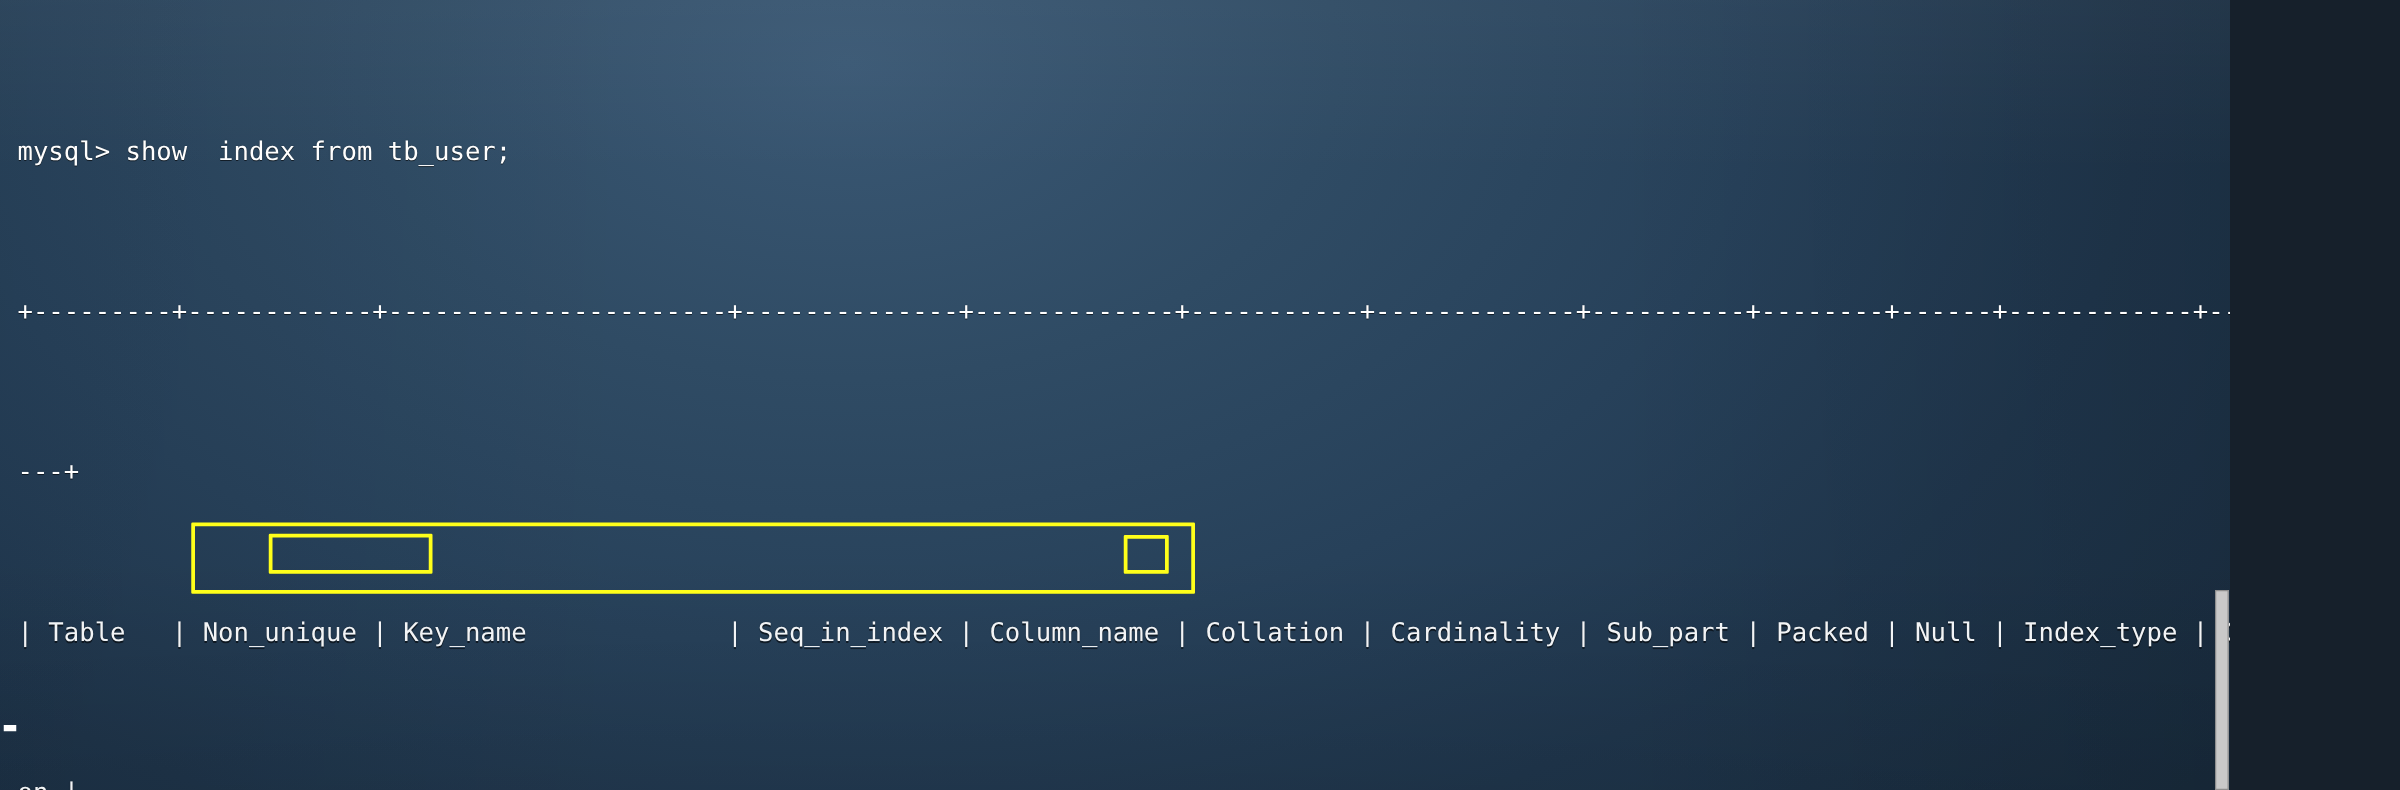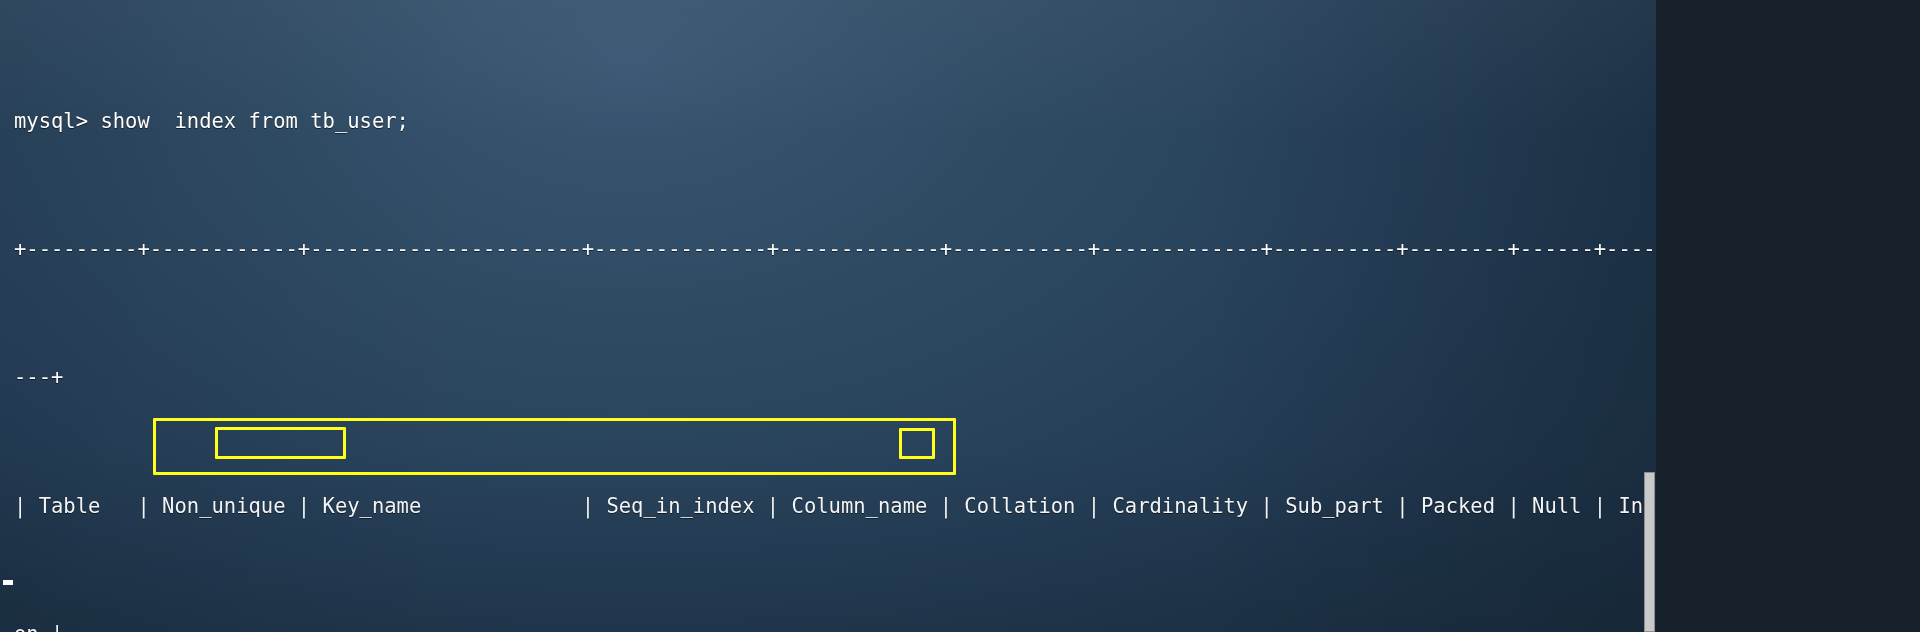--- a/index.html
+++ b/index.html
@@ -2,21 +2,21 @@
 <html><head>
 <meta charset="utf-8">
 <style>
   html, body {
     margin: 0;
     padding: 0;
     background: #16202b;
   }
   #terminal {
     position: relative;
-    width: 1656px;
+    width: 1784px;
     height: 632px;
     overflow: hidden;
     background:
       radial-gradient(ellipse 1400px 900px at 38% 8%, #3a5874 0%, #2f4b64 28%, #27415a 52%, #20374e 74%, #1b3044 100%);
     font-family: "DejaVu Sans Mono", "Liberation Mono", monospace;
     color: #f2f4f6;
     font-size: 20.5px;
     line-height: 42.8px;
     letter-spacing: 0px;
     box-sizing: border-box;

